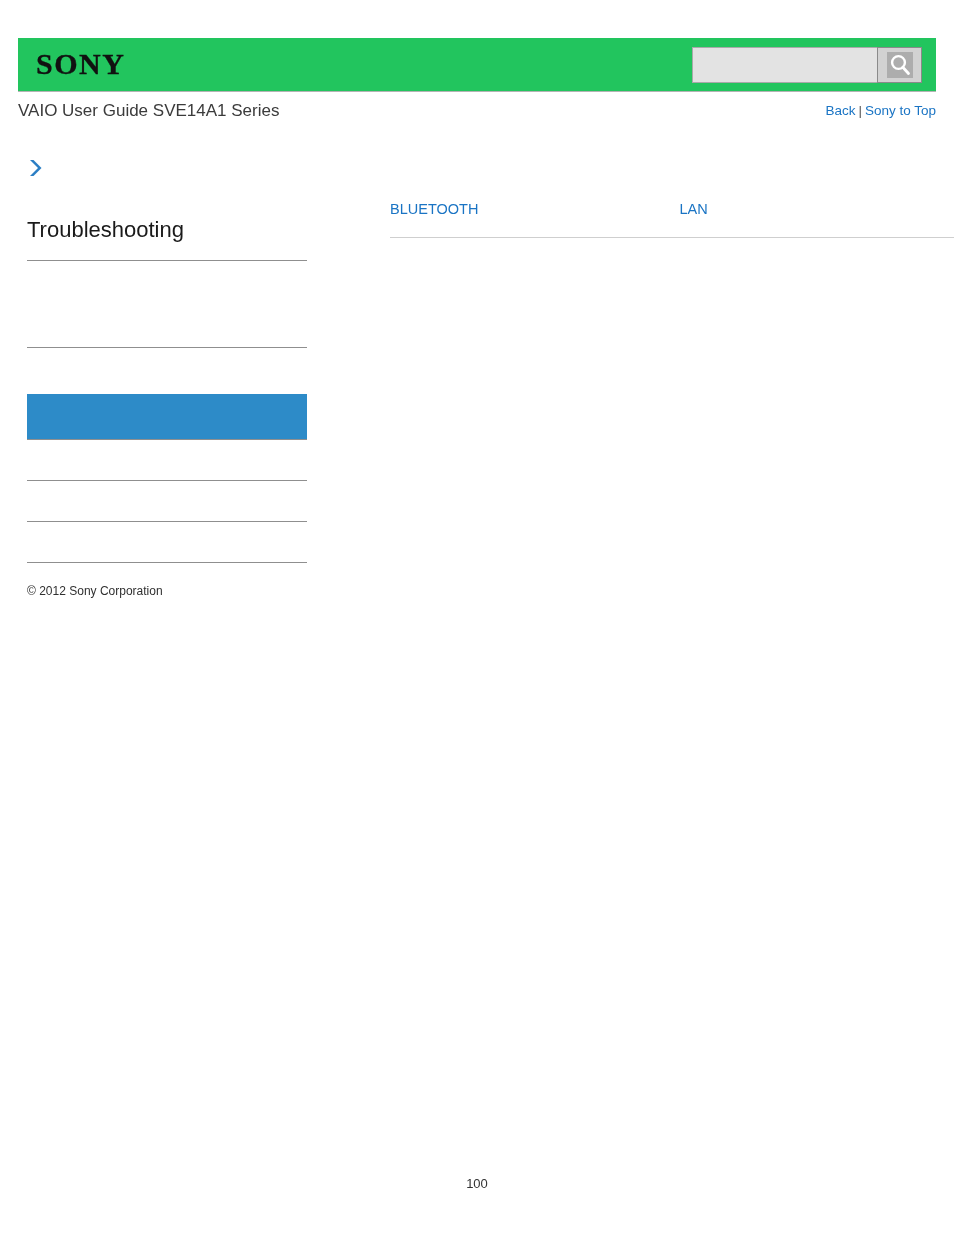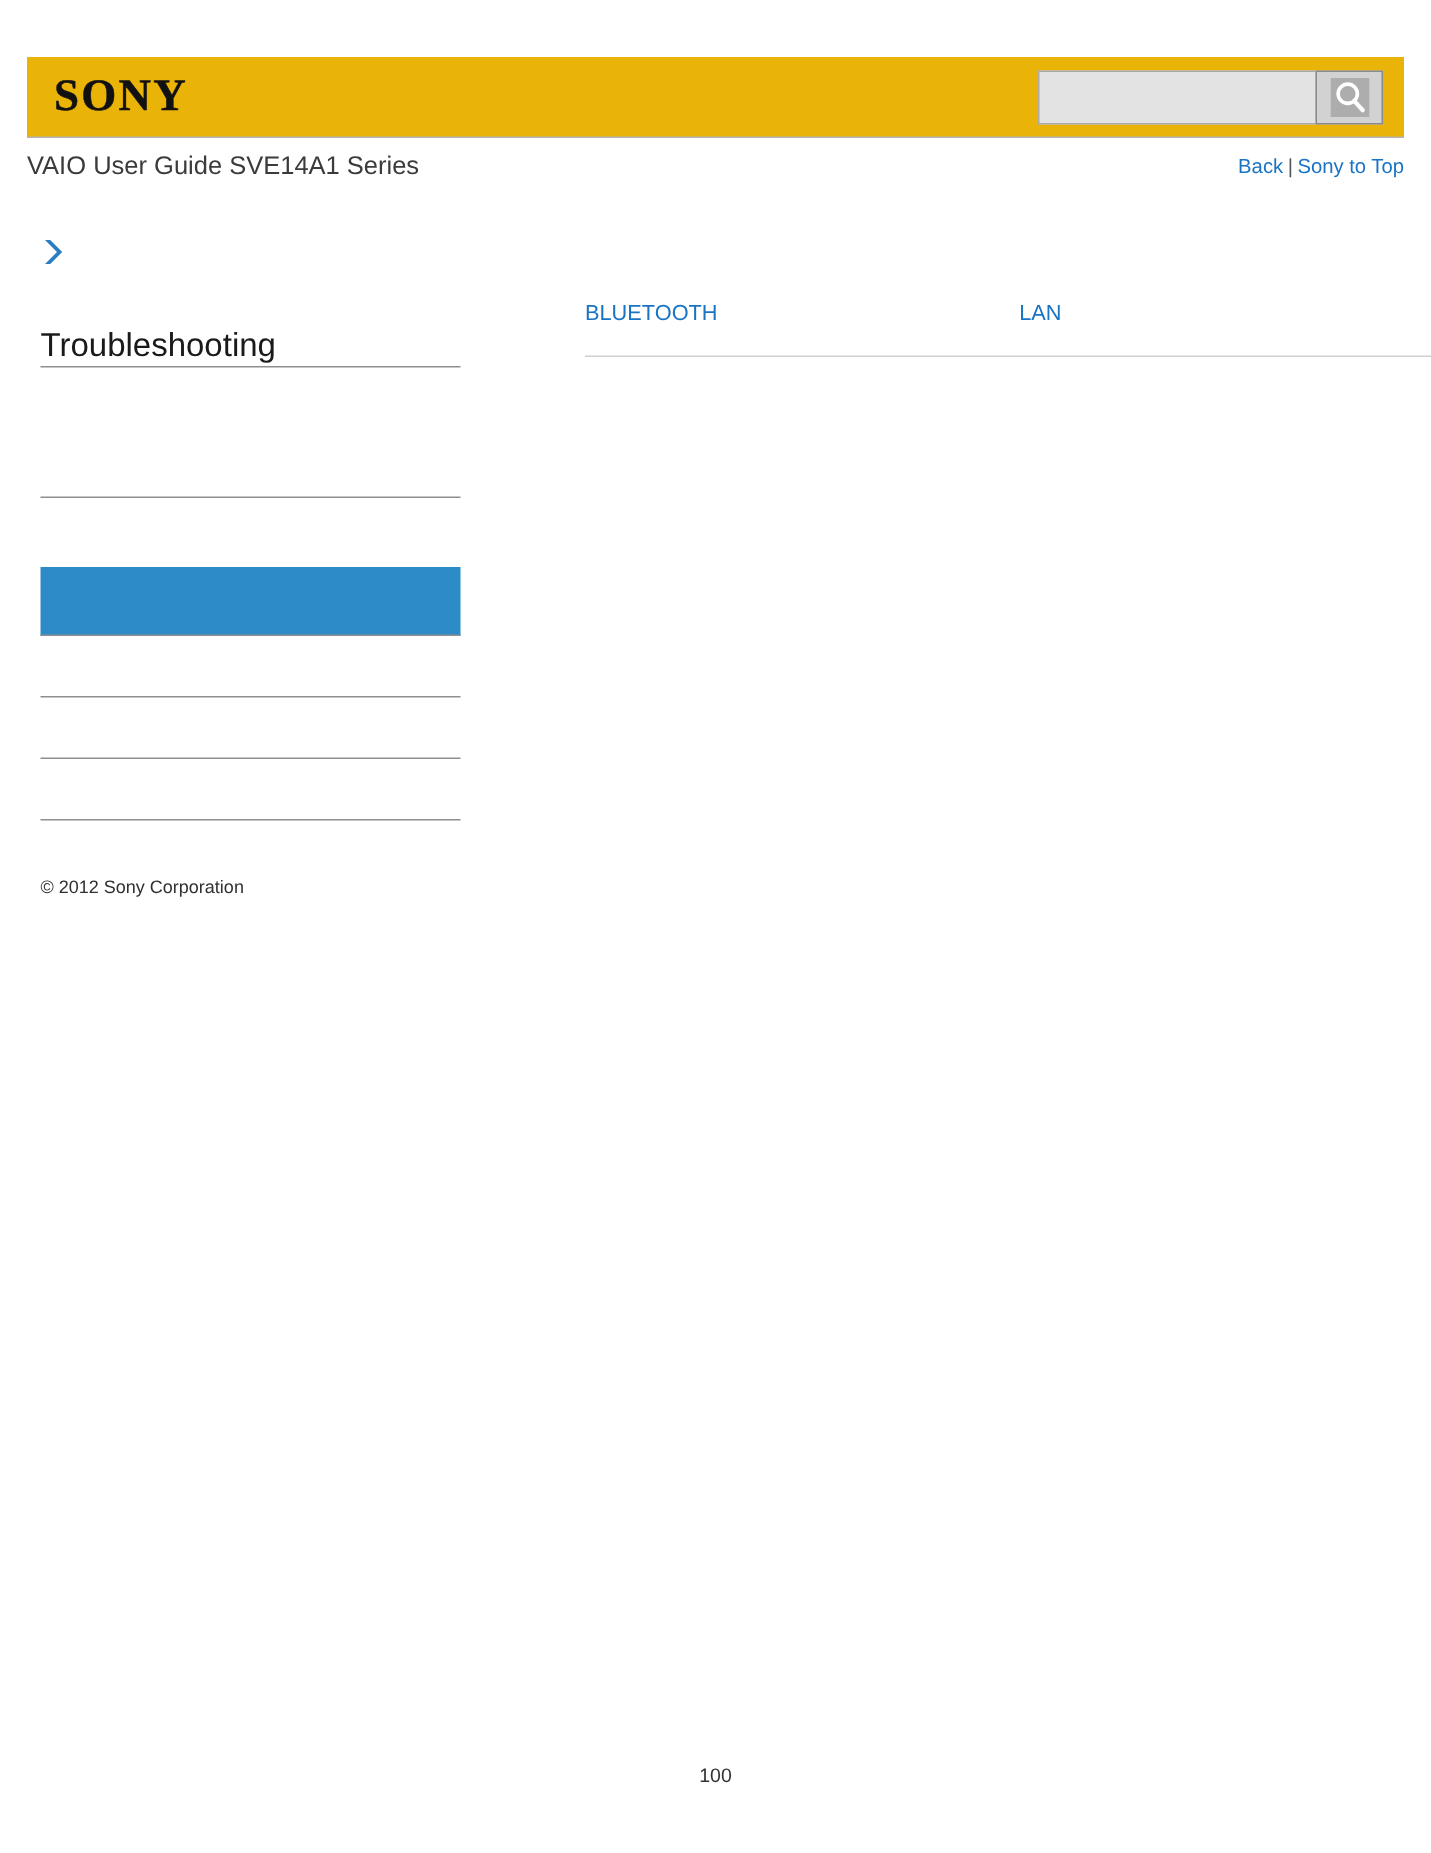--- a/index.html
+++ b/index.html
@@ -18,21 +18,21 @@
     overflow: hidden;
   }
 
   
   .header-bar {
     position: absolute;
     left: 18px;
     top: 38px;
     width: 918px;
     height: 54px;
-    background: #eab308;
+    background: #22c55e;
     border-bottom: 1px solid #b4b4b4;
   }
   .sony-logo {
     position: absolute;
     left: 18px;
     top: 6px;
     font-family: "Liberation Serif", "DejaVu Serif", serif;
     font-weight: bold;
     font-size: 30px;
     letter-spacing: 1.5px;
@@ -128,21 +128,21 @@
     line-height: 26px;
     margin-bottom: 32px;
   }
   .crumb-arrow svg { display: block; }
 
   .sidebar-title {
     font-size: 22px;
     font-weight: normal;
     color: #1a1a1a;
     line-height: 28px;
-    padding-bottom: 0;
+    padding-bottom: 16px;
     margin: 0;
     border-bottom: 1px solid #8f8f8f;
   }
   .nav-item {
     height: 41px;
     line-height: 41px;
     font-size: 13.5px;
     color: #1a74c4;
     border-bottom: 1px solid #8f8f8f;
     overflow: hidden;
@@ -159,21 +159,21 @@
   }
   .nav-item.selected {
     background: #2d8bc8;
     color: #ffffff;
     border-bottom: 1px solid #8f8f8f;
     height: 46px;
     line-height: 46px;
     padding-left: 0;
   }
   .copyright {
-    margin-top: 36px;
+    margin-top: 20px;
     font-size: 12px;
     color: #303030;
     line-height: 16px;
   }
 
   
   .link-grid {
     width: 100%;
     border-collapse: collapse;
   }

